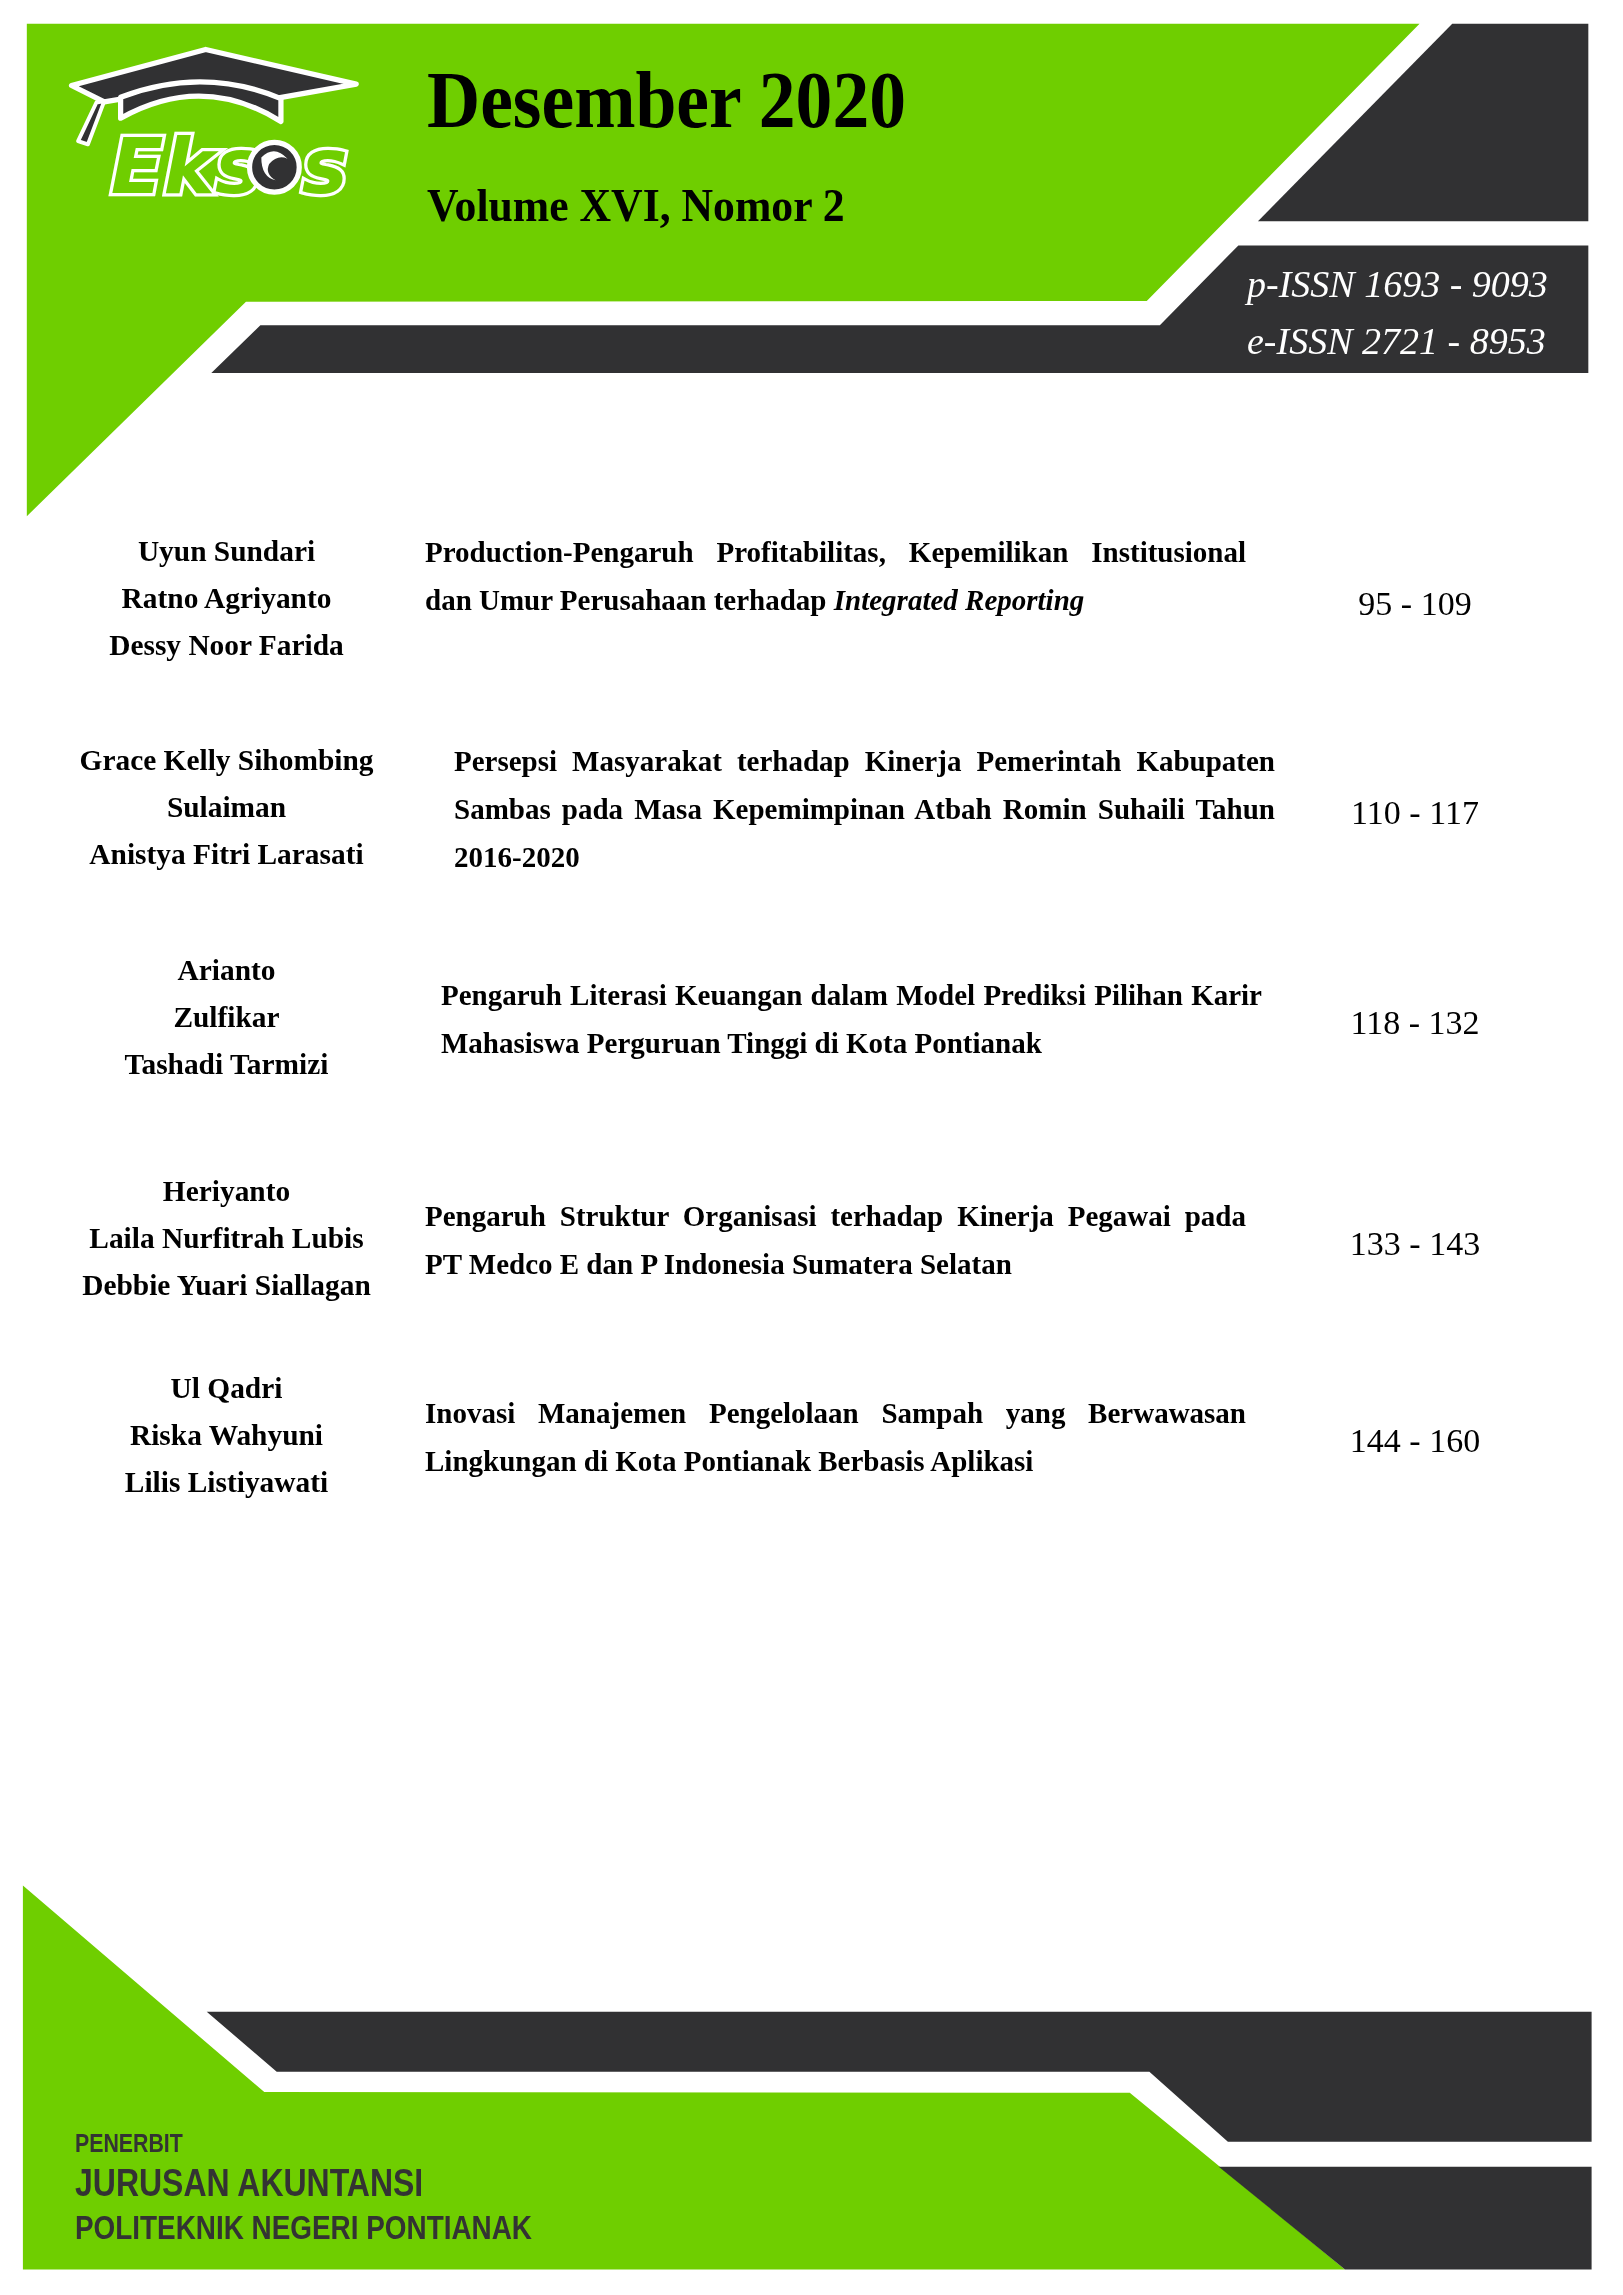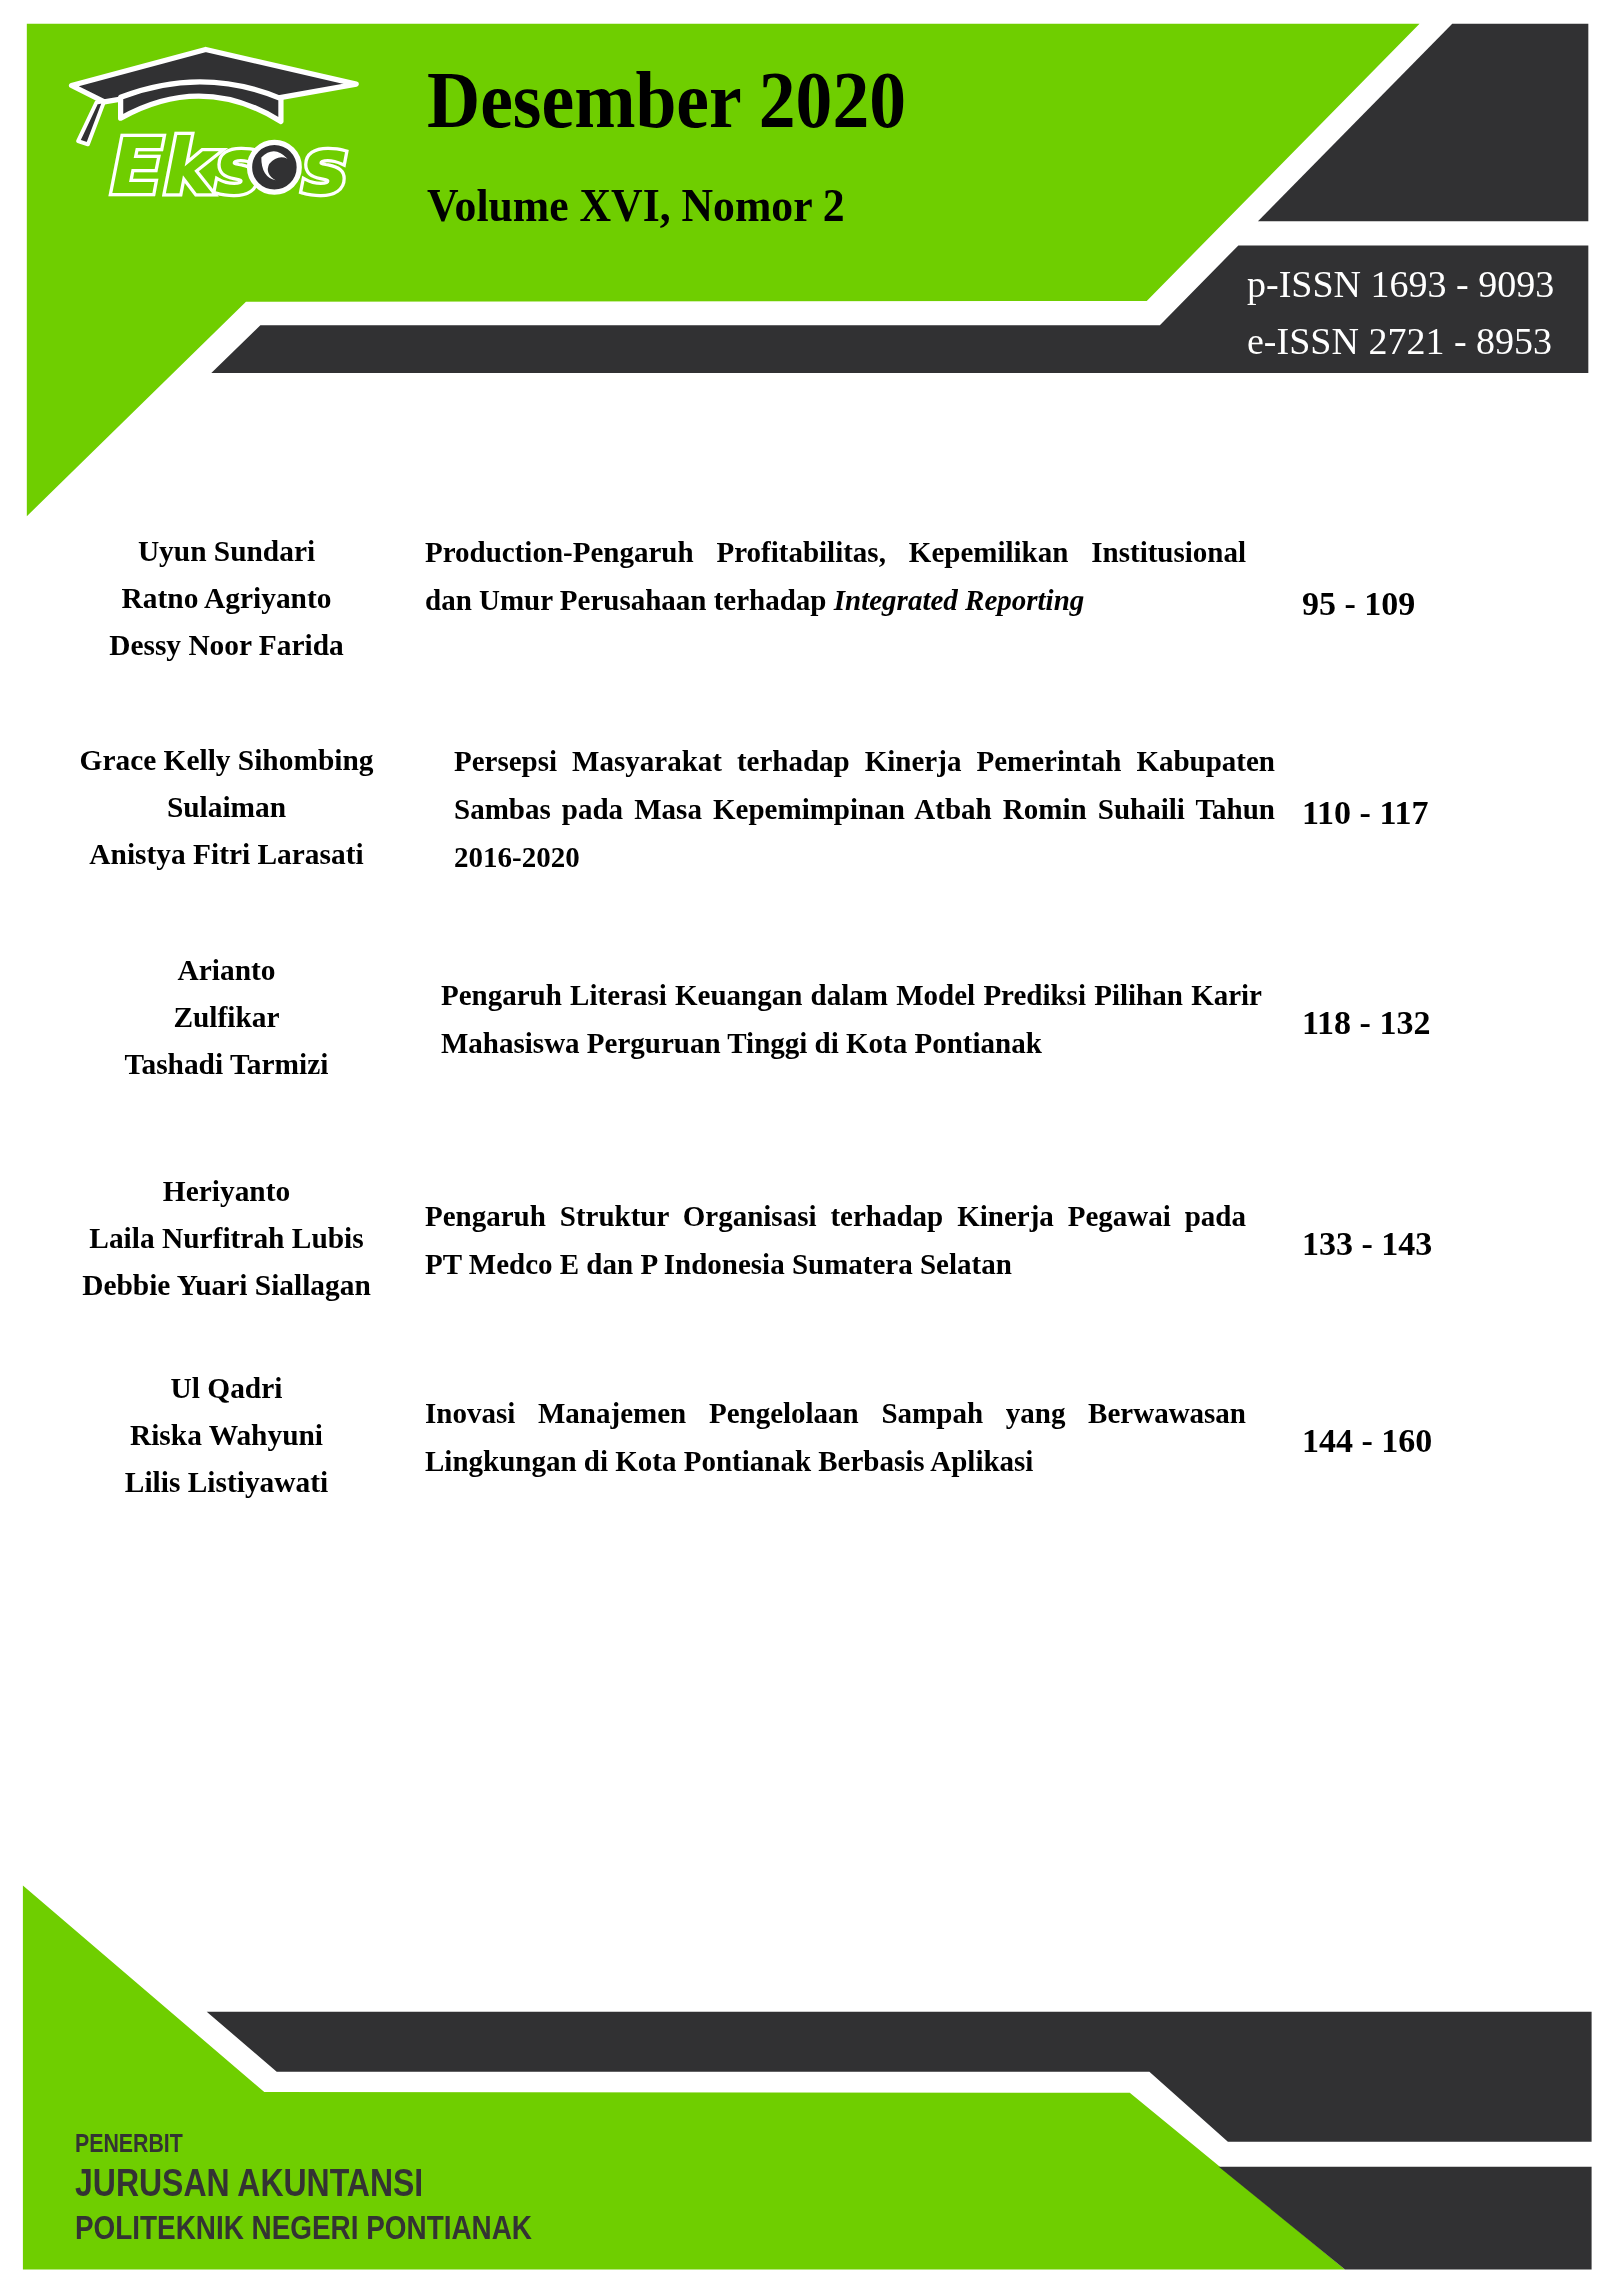--- a/index.html
+++ b/index.html
@@ -6,38 +6,38 @@
   body { width: 1623px; height: 2295px; position: relative; overflow: hidden;
          font-family: "Liberation Serif", "DejaVu Serif", serif; color: #000; }
   .abs { position: absolute; }
   svg.shapes { position: absolute; left: 0; top: 0; }
 
   
   .hdr-title { left: 427px; top: 60px; font-size: 80px; font-weight: 700;
                line-height: 1; letter-spacing: 0px; white-space: nowrap; transform: scaleX(0.92); transform-origin: left top; }
   .hdr-volume { left: 427px; top: 183px; font-size: 46px; font-weight: 700;
                 line-height: 1; white-space: nowrap; transform: scaleX(0.95); transform-origin: left top; }
-  .issn { color: #ffffff; font-size: 38px; line-height: 1; white-space: nowrap; font-weight: 400; }
+  .issn { color: #ffffff; font-size: 38px; line-height: 1; white-space: nowrap; font-weight: 400; font-style: italic; }
   .issn-p { left: 1247px; top: 265px; }
   .issn-e { left: 1247px; top: 322px; }
 
   
   .logo { left: 65px; top: 46px; width: 301px; height: 164px; }
   .logo-text { font-family: "DejaVu Sans", "Liberation Sans", sans-serif; font-weight: 700; }
 
   
   .entry { left: 0; width: 1623px; height: 170px; }
   .authors { position: absolute; left: 65px; width: 323px; text-align: center;
              font-size: 29.4px; font-weight: 700; line-height: 47px; }
   .authors div { white-space: nowrap; }
   .title { position: absolute; left: 425px; width: 821px; font-size: 29px; font-weight: 700;
            line-height: 48px; text-align: justify; text-align-last: left; }
   .title .it { font-style: italic; margin-top: 17px; }
-  .pages { position: absolute; left: 1302px; width: 226px; 
-           font-size: 34px; font-weight: 700; line-height: 1; white-space: nowrap; }
+  .pages { position: absolute; left: 1302px; width: 226px; text-align: center;
+           font-size: 34px; font-weight: 400; line-height: 1; white-space: nowrap; }
 
   
   .publisher { left: 75px; color: #333333; font-family: "Liberation Sans", "DejaVu Sans", sans-serif;
                font-weight: 700; line-height: 1; white-space: nowrap; transform: scaleX(0.82); transform-origin: left top; }
   .pub-label { top: 2130px; font-size: 26px; }
   .pub-dept { top: 2163px; font-size: 39px; }
   .pub-inst { top: 2210px; font-size: 34px; }
 </style>
 </head>
 <body>

